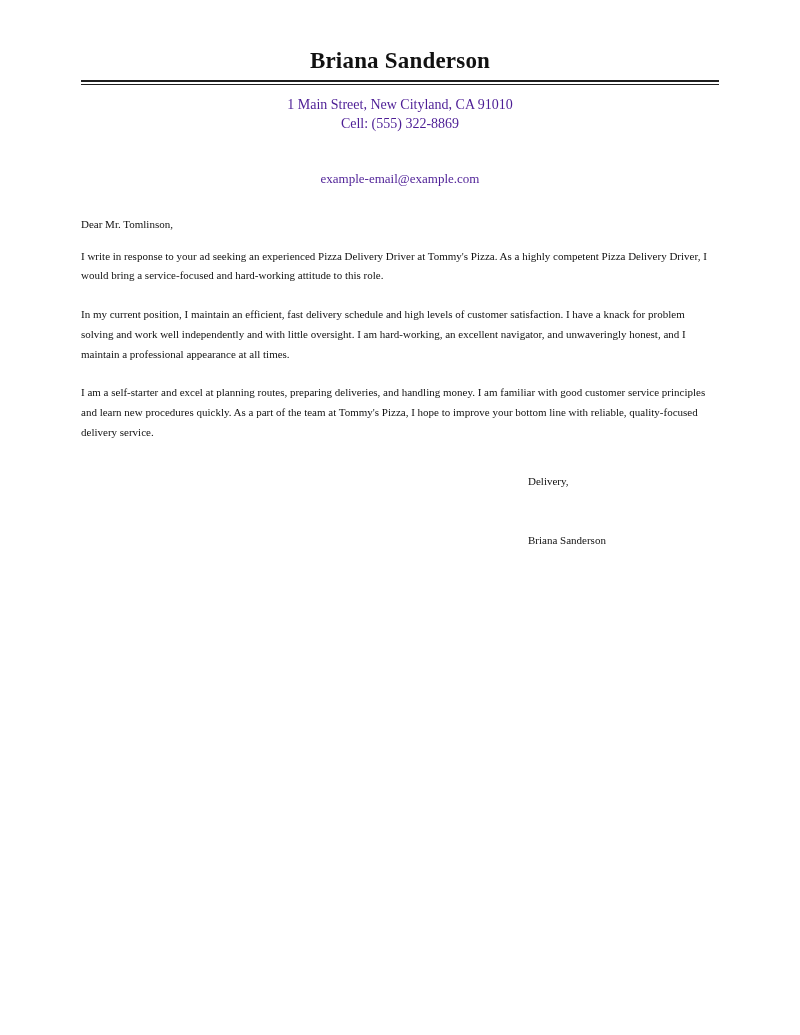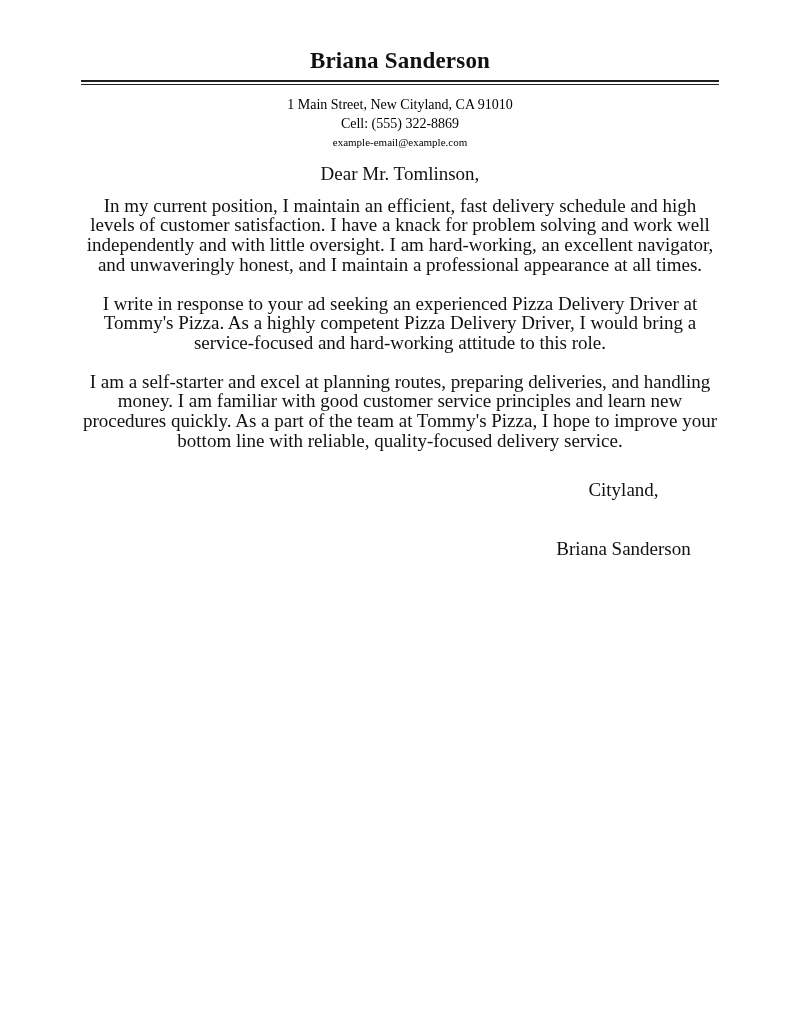--- a/index.html
+++ b/index.html
@@ -35,30 +35,30 @@
   }
   .rule-bottom {
     height: 0;
     margin-top: 2px;
     border-top: 1.5px solid #1f1f1f;
   }
   .contact-block {
     margin-top: 10px;
     font-size: 14px;
     line-height: 19px;
-    color: #000000;
+    color: #4c1d95;
     text-align: center;
   }
-  .contact-block .email { font-size: 11px; }
+  .contact-block .email { font-size: 13px; margin-top: 36px; }
   
   .letter-body {
-    margin-top: 12px;
-    font-size: 19px;
+    margin-top: 27px;
+    font-size: 11px;
     line-height: 19.7px;
-    text-align: center;
+    text-align: left;
     color: #111111;
   }
   .letter-body p { margin: 0 0 19px 0; }
   .letter-body p.salutation { margin-bottom: 12px; }
   
   .closing {
     margin-top: 30px;
     margin-left: 447px;
   }
   .closing .valediction { margin-bottom: 39px; }
@@ -80,26 +80,26 @@
     <div class="contact-block">
       <div class="address">1 Main Street, New Cityland, CA 91010</div>
       <div class="cell">Cell: (555) 322-8869</div>
       <div class="email">example-email@example.com</div>
     </div>
   </header>
 
   <main class="letter-body">
     <p class="salutation">Dear Mr. Tomlinson,</p>
 
+    <p>I write in response to your ad seeking an experienced Pizza Delivery Driver at Tommy's Pizza. As a highly competent Pizza Delivery Driver, I would bring a service-focused and hard-working attitude to this role.</p>
+
     <p>In my current position, I maintain an efficient, fast delivery schedule and high levels of customer satisfaction. I have a knack for problem solving and work well independently and with little oversight. I am hard-working, an excellent navigator, and unwaveringly honest, and I maintain a professional appearance at all times.</p>
-
-    <p>I write in response to your ad seeking an experienced Pizza Delivery Driver at Tommy's Pizza. As a highly competent Pizza Delivery Driver, I would bring a service-focused and hard-working attitude to this role.</p>
 
     <p>I am a self-starter and excel at planning routes, preparing deliveries, and handling money. I am familiar with good customer service principles and learn new procedures quickly. As a part of the team at Tommy's Pizza, I hope to improve your bottom line with reliable, quality-focused delivery service.</p>
 
 
     <div class="closing">
-      <p class="valediction">Cityland,</p>
+      <p class="valediction">Delivery,</p>
       <p class="signature">Briana Sanderson</p>
     </div>
   </main>
 
 </div>
 
 </body></html>

